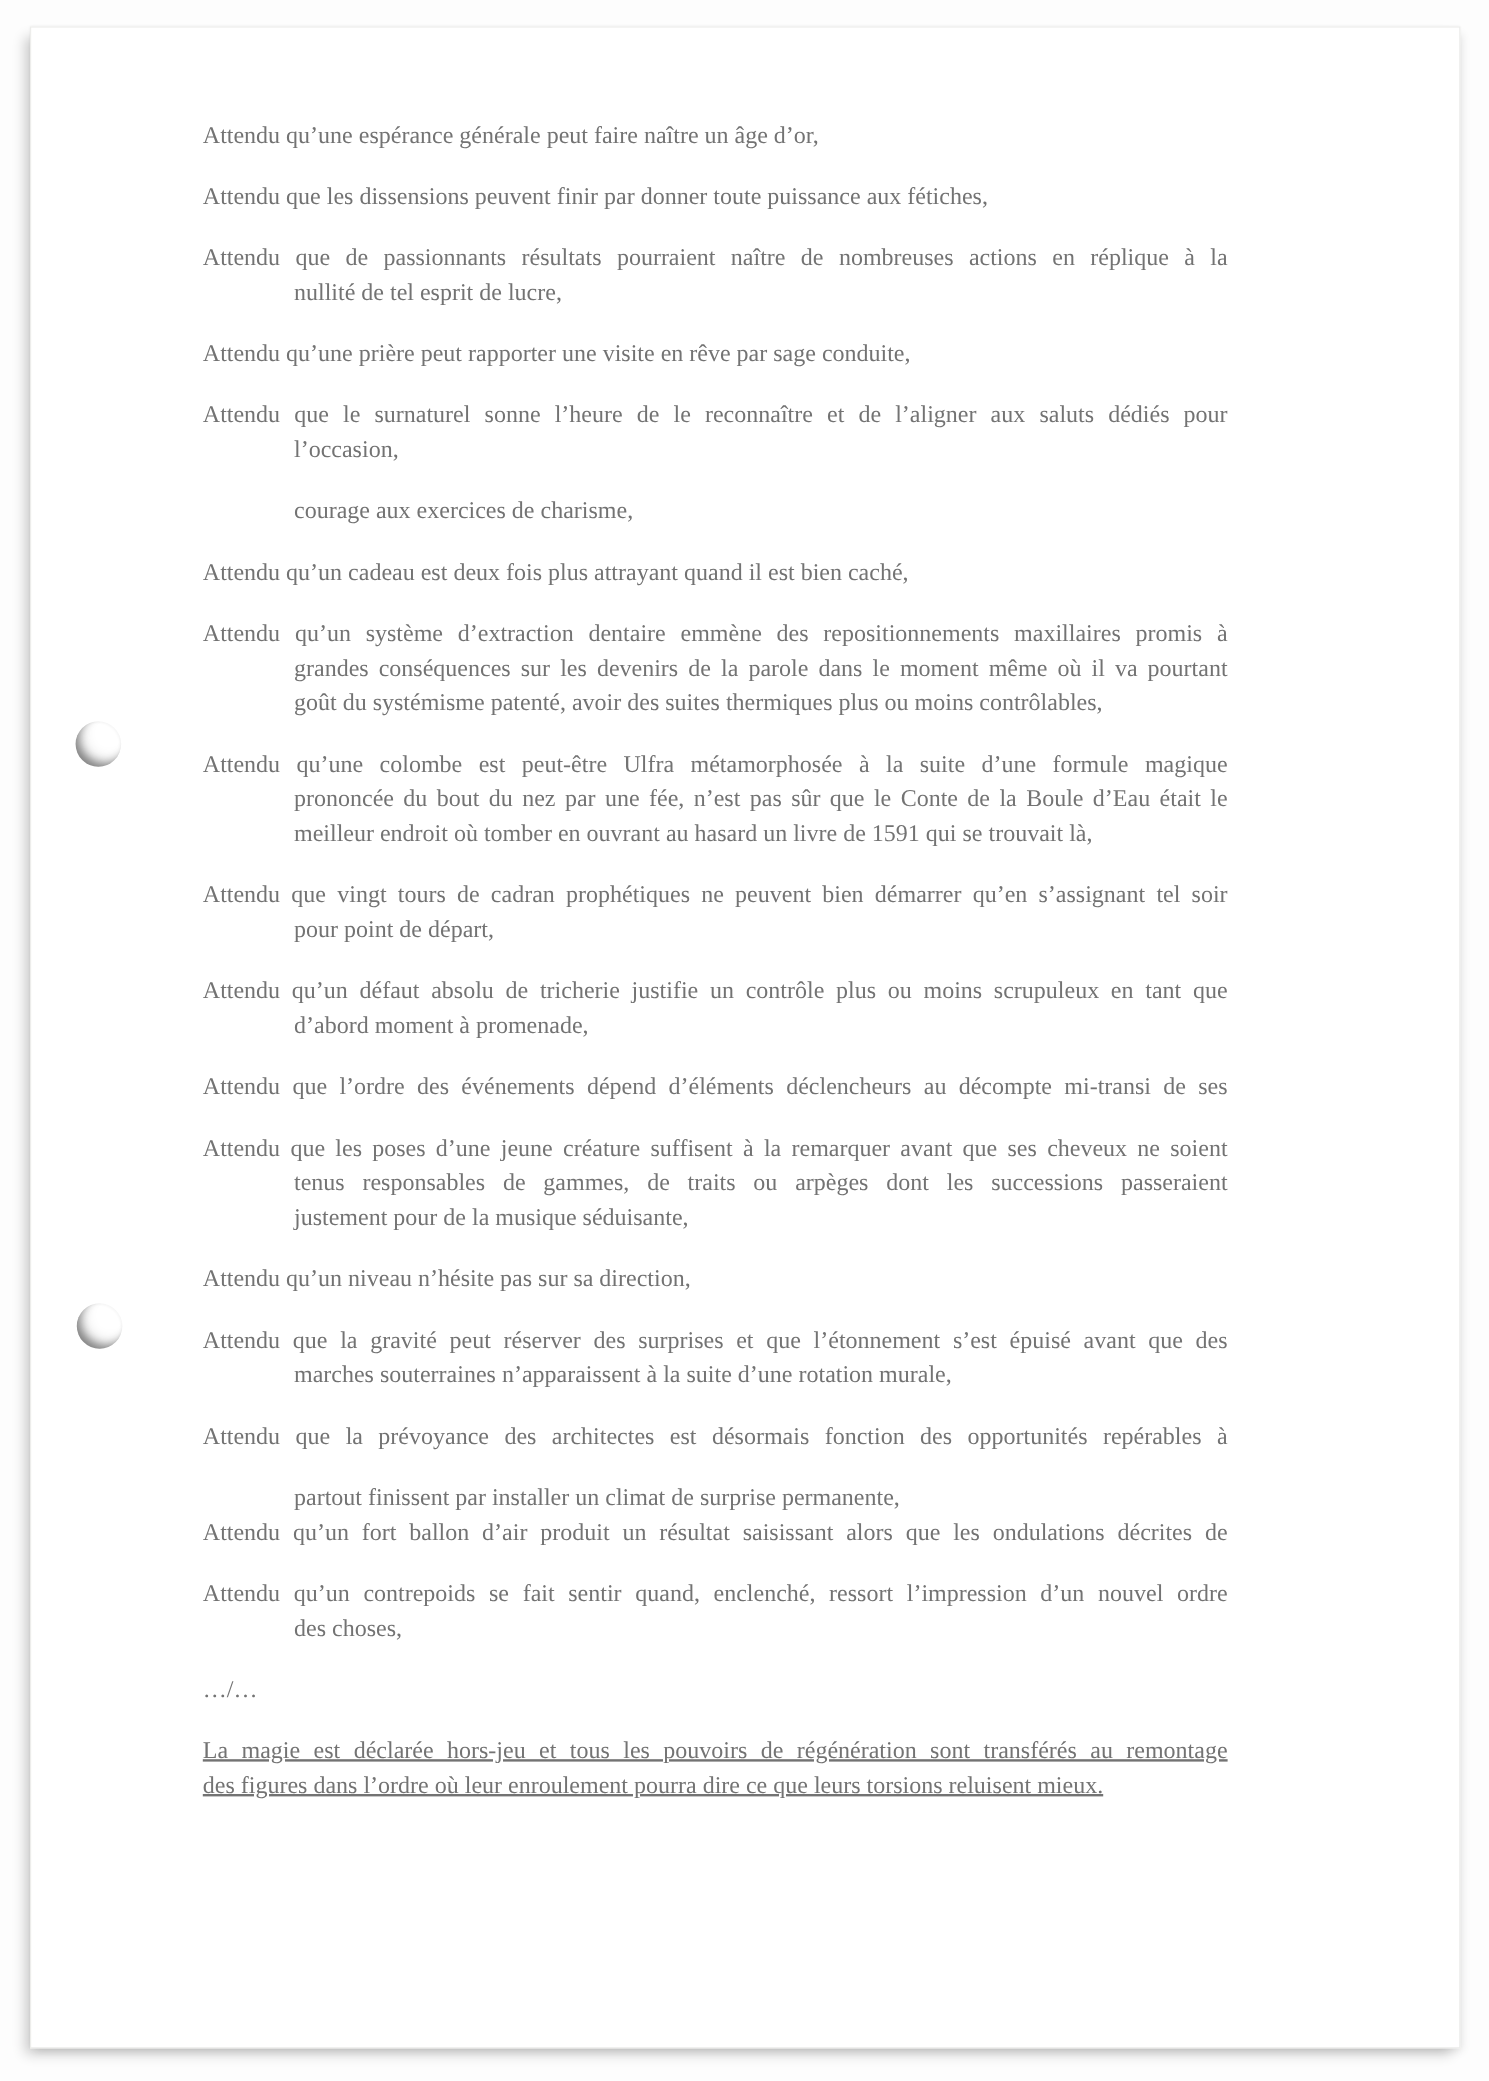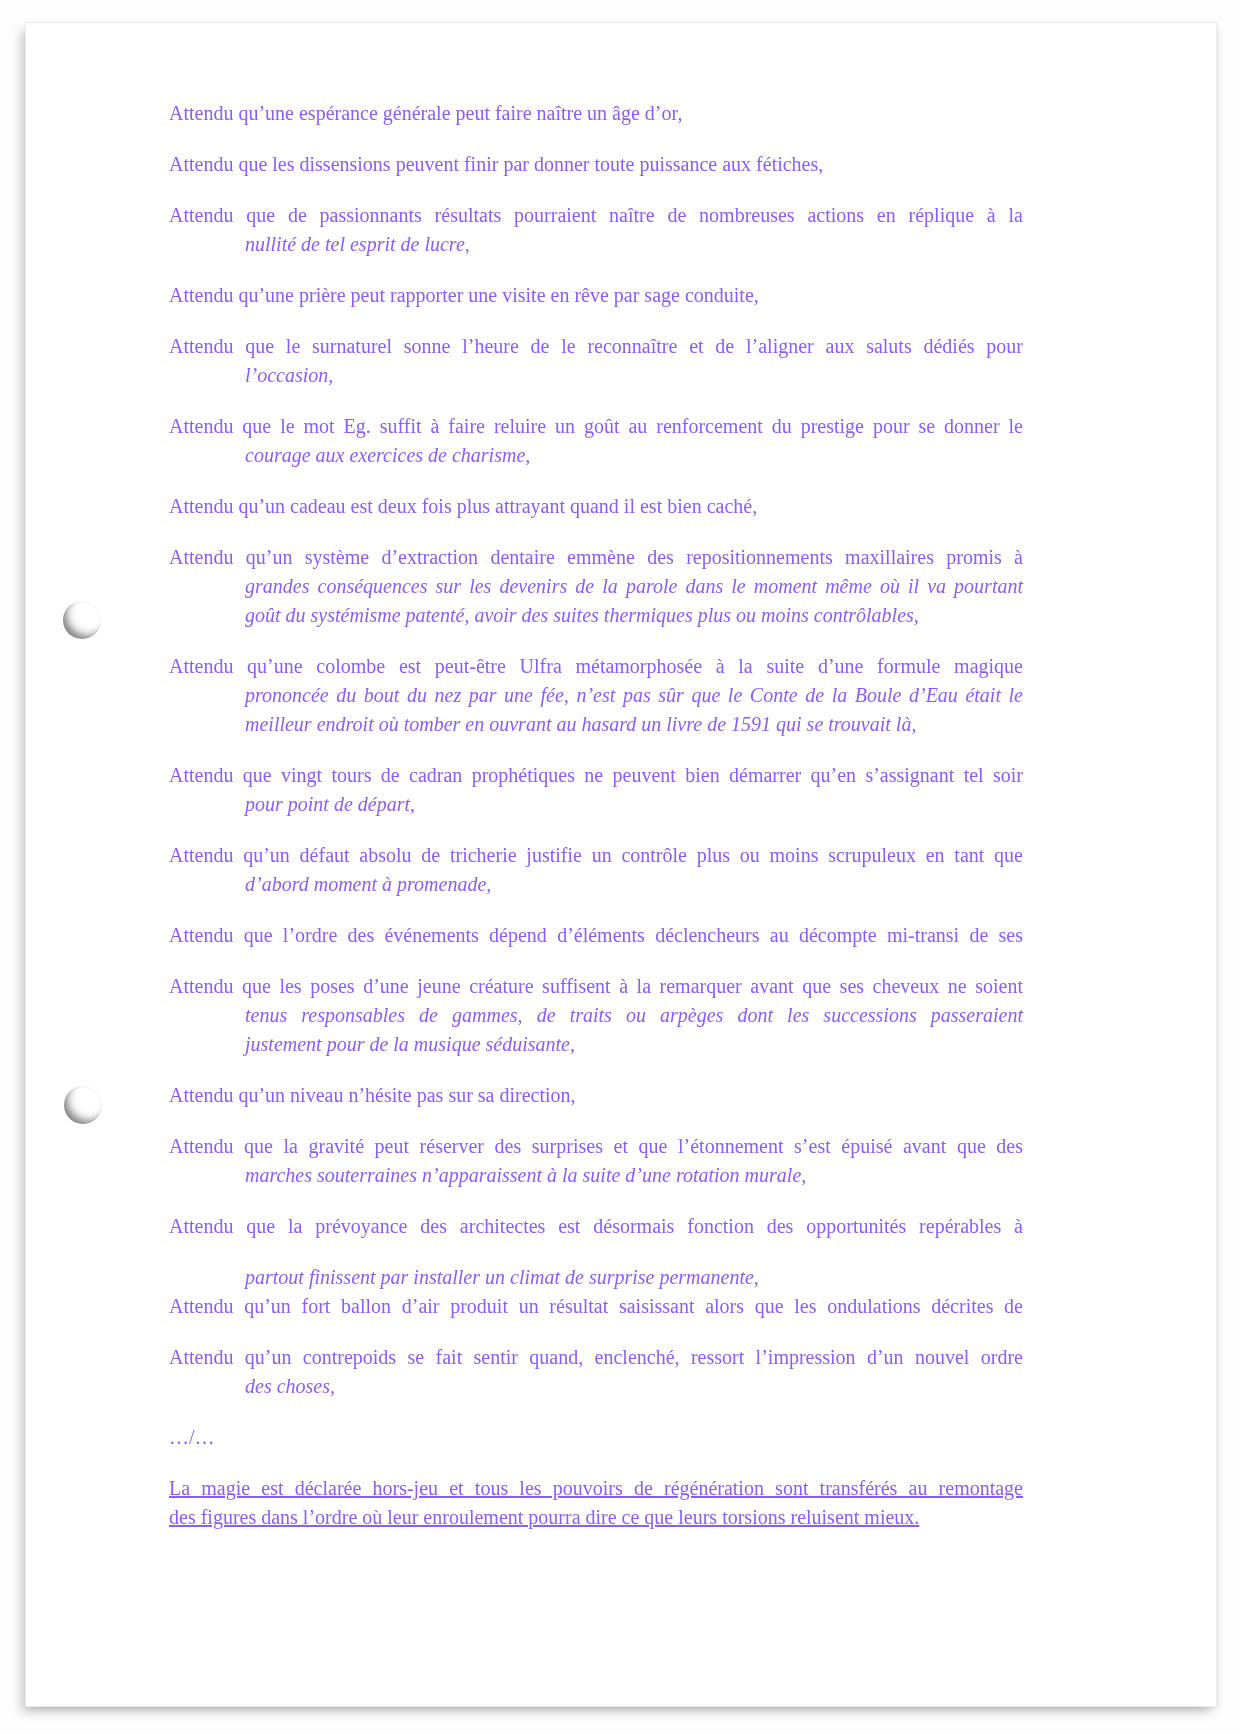--- a/index.html
+++ b/index.html
@@ -40,32 +40,32 @@
                 inset 9px -9px 12px -6px rgba(0,0,0,0.18),
                 inset -1px 1px 2px rgba(0,0,0,0.04);
   }
   .punch-hole.hole-1 { left: 37px; top: 578px; }
   .punch-hole.hole-2 { left: 38px; top: 1063px; }
   .doc-text {
     position: absolute;
     left: 143px;
     top: 76px;
     width: 854px;
-    color: #8b5cf6;
+    color: #737373;
     font-size: 20px;
     line-height: 29px;
   }
   .para { margin: 0 0 22px 0; }
   .para:last-child { margin-bottom: 0; text-decoration: underline; }
   .line {
     text-align: justify;
     text-align-last: justify;
   }
   .line.last { text-align-last: left; }
-  .para.hang .line.cont { padding-left: 76px; box-sizing: border-box; font-style: italic; }
+  .para.hang .line.cont { padding-left: 76px; box-sizing: border-box; }
 </style>
 </head>
 <body>
 
 <div class="scan-area">
   <div class="paper">
     <div class="punch-hole hole-1"></div>
     <div class="punch-hole hole-2"></div>
     <div class="doc-text">
         <div class="para hang">
@@ -79,21 +79,20 @@
           <div class="line cont last">nullité de tel esprit de lucre,</div>
         </div>
         <div class="para hang">
           <div class="line last">Attendu qu’une prière peut rapporter une visite en rêve par sage conduite,</div>
         </div>
         <div class="para hang">
           <div class="line">Attendu que le surnaturel sonne l’heure de le reconnaître et de l’aligner aux saluts dédiés pour</div>
           <div class="line cont last">l’occasion,</div>
         </div>
         <div class="para hang">
-          <div class="line">Attendu que le mot Eg. suffit à faire reluire un goût au renforcement du prestige pour se donner le</div>
           <div class="line cont last">courage aux exercices de charisme,</div>
         </div>
         <div class="para hang">
           <div class="line last">Attendu qu’un cadeau est deux fois plus attrayant quand il est bien caché,</div>
         </div>
         <div class="para hang">
           <div class="line">Attendu qu’un système d’extraction dentaire emmène des repositionnements maxillaires promis à</div>
           <div class="line cont">grandes conséquences sur les devenirs de la parole dans le moment même où il va pourtant</div>
           <div class="line cont last">goût du systémisme patenté, avoir des suites thermiques plus ou moins contrôlables,</div>
         </div>

